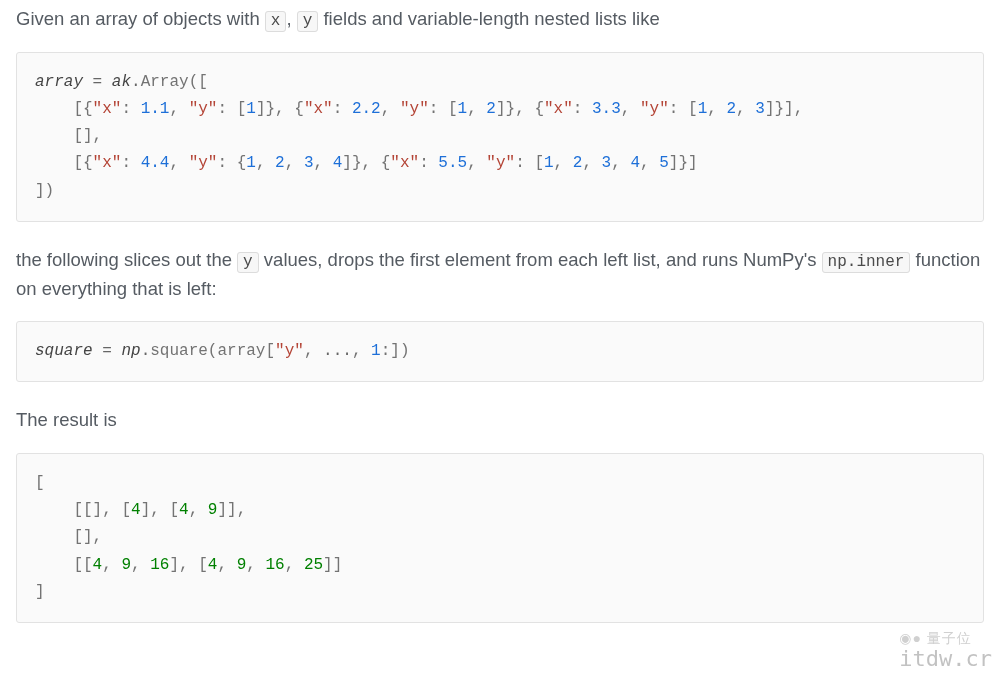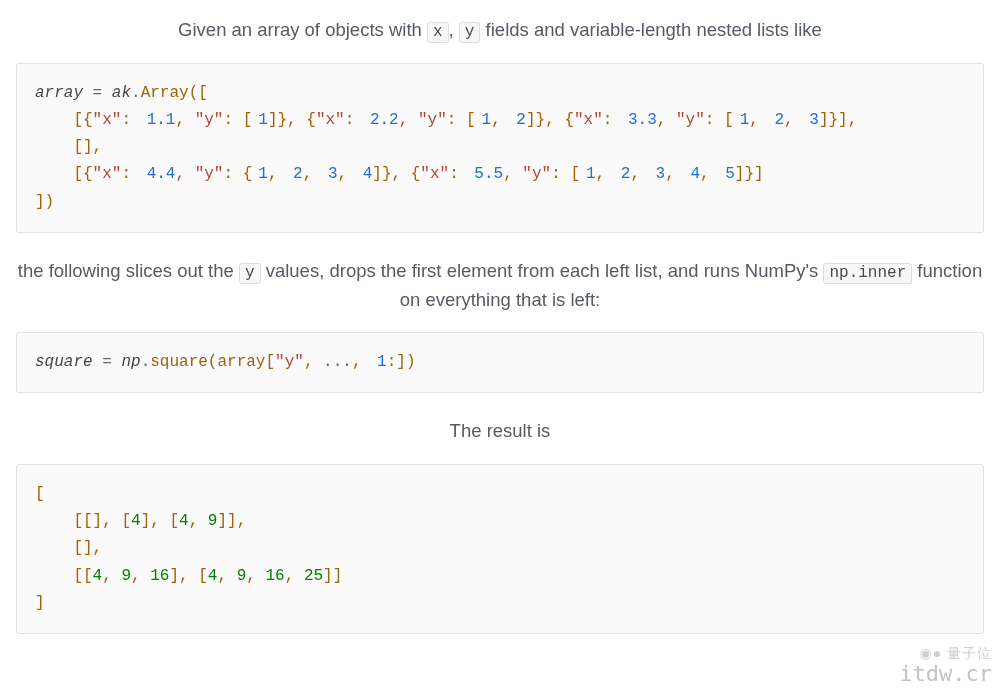--- a/index.html
+++ b/index.html
@@ -12,24 +12,23 @@
     font-family: -apple-system, BlinkMacSystemFont, "Segoe UI", Helvetica, Arial, sans-serif;
     color: #4a5158;
     font-size: 18px;
     line-height: 1.55;
     overflow: hidden;
   }
   .page {
     padding: 4px 16px 16px 16px;
   }
   p.prose {
-    margin: 12px 0 14px 0;
+    margin: 1px 0 14px 0;
     color: #555b62;
     font-size: 18.5px;
-    text-align: center;
   }
   code.inline {
     font-family: "SFMono-Regular", Consolas, "Liberation Mono", Menlo, monospace;
     font-size: 16px;
     background: #f7f7f7;
     border: 1px solid #dcdcdc;
     border-radius: 3px;
     padding: 0px 5px 1px 5px;
     color: #4a4a4a;
     white-space: nowrap;
@@ -42,29 +41,28 @@
     margin: 18px 0 24px 0;
     font-family: "SFMono-Regular", Consolas, "Liberation Mono", Menlo, monospace;
     font-size: 16px;
     line-height: 1.7;
     white-space: pre;
     overflow: hidden;
     color: #444;
   }
   .tok-name   { color: #444444; font-style: italic; }
   .tok-op     { color: #666666; }
-  .tok-punc   { color: #a16207; }
+  .tok-punc   { color: #737373; }
   .tok-str    { color: #b44436; }
-  .tok-num    { color: #1d6fd8; margin-left: 6px; }
+  .tok-num    { color: #1d6fd8; }
   .tok-green  { color: #008000; }
   .watermark {
     position: fixed;
     right: 8px;
-    bottom: 6px;
-    text-align: right;
+    bottom: 21px;
     color: #b8b8b8;
     font-family: Consolas, monospace;
     font-size: 22px;
     line-height: 1.15;
     pointer-events: none;
     opacity: 0.85;
     margin-top: 32px;
   }
   .watermark .row1 { font-size: 14px; color:#c8c8c8; font-family: -apple-system, sans-serif; letter-spacing:1px;}
 </style>

